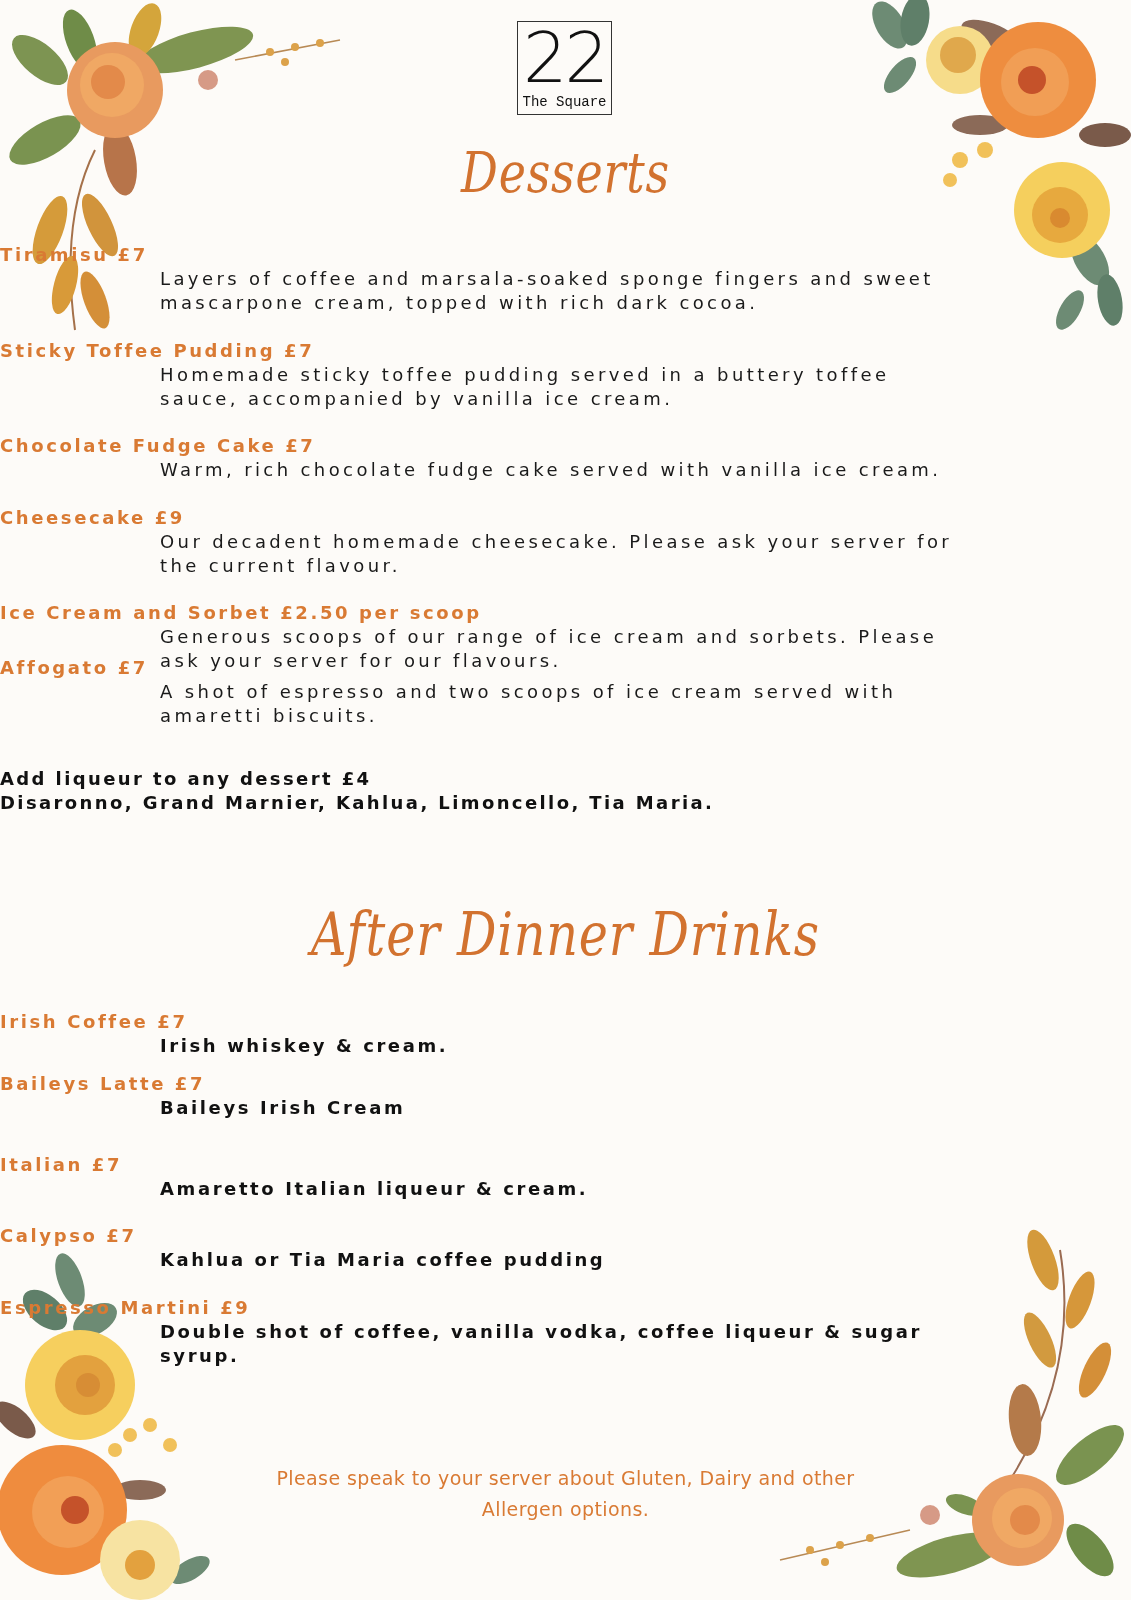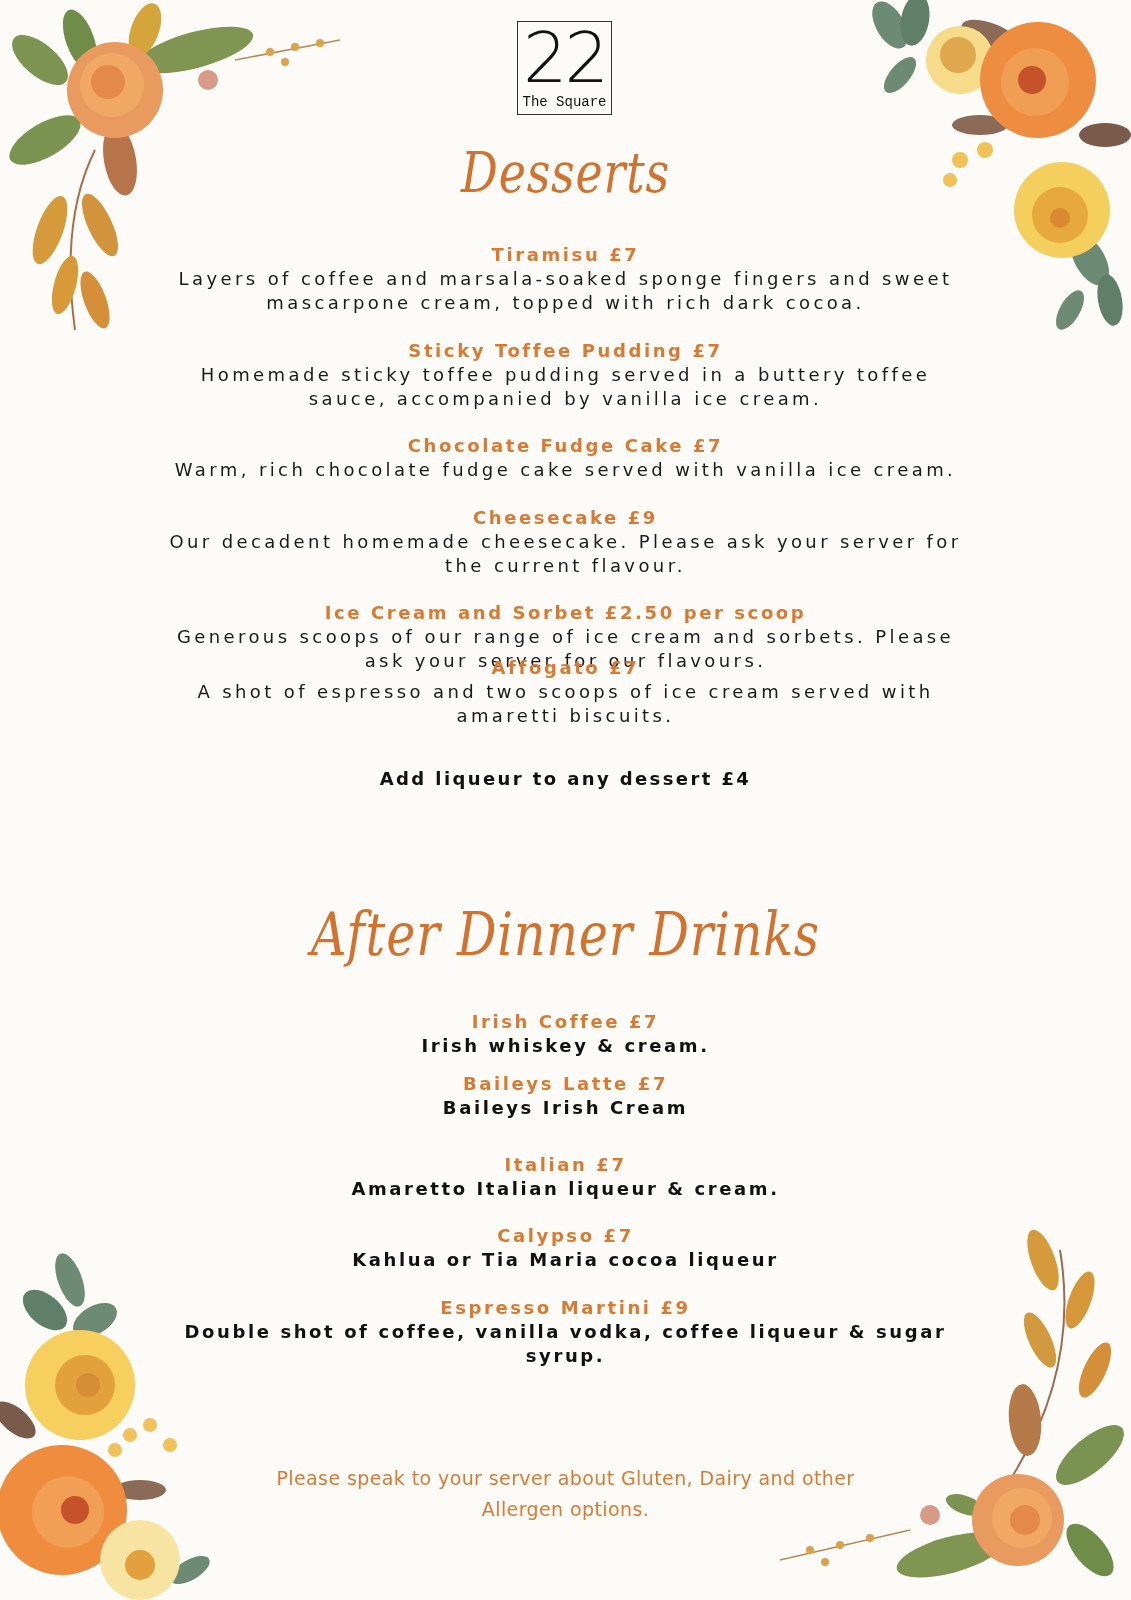--- a/index.html
+++ b/index.html
@@ -8,25 +8,25 @@
     .page { position:absolute; inset:0; }
     .logo { position:absolute; left:517px; top:21px; width:95px; height:94px; border:1px solid #333;
       box-sizing:border-box; text-align:center; background:#fdfbf8; }
     .logo-num { font-family:"DejaVu Sans", sans-serif; font-weight:300; font-size:70px; line-height:70px;
       letter-spacing:-3px; color:#111; margin-top:1px; }
     .logo-sub { font-family:Liberation Mono, monospace; font-size:14px; line-height:18px; color:#111; }
     .script { position:absolute; left:0; right:0; text-align:center; color:#d2722f;
       font-family:"DejaVu Serif", serif; font-style:italic; font-weight:300; letter-spacing:1px; }
     .h-desserts { top:138px; font-size:56px; line-height:70px; transform:scaleX(0.82); }
     .h-drinks { top:897px; font-size:60px; line-height:74px; transform:scaleX(0.82); }
-    .item { position:absolute; left:0; right:0; text-align:center; }
+    .item { position:absolute; left:0; right:0; text-align:left; }
     .item-title { color:#d97a33; font-weight:bold; font-size:18px; letter-spacing:2.6px; line-height:24px; }
     .item-desc { font-size:18px; letter-spacing:3.4px; line-height:24px; color:#1a1a1a; padding:0 160px; }
     .item-desc.bold { font-weight:bold; letter-spacing:2.6px; color:#111; }
-    .note { position:absolute; left:0; right:0; text-align:center; font-weight:bold; font-size:18px;
+    .note { position:absolute; left:0; right:0; font-weight:bold; font-size:18px;
       letter-spacing:2.4px; line-height:24px; color:#111; }
     .allergen { position:absolute; left:250px; right:250px; top:1463px; text-align:center; color:#d97a33;
       font-weight:normal; font-size:19px; line-height:31px; letter-spacing:0.4px; }
     .flora { position:absolute; }
   </style>
 </head>
 <body>
 
 <div class="page">
 
@@ -144,38 +144,39 @@
   </div>
   <div class="item" style="top:601px">
     <div class="item-title">Ice Cream and Sorbet £2.50 per scoop</div>
     <div class="item-desc">Generous scoops of our range of ice cream and sorbets. Please ask your server for our flavours.</div>
   </div>
   <div class="item" style="top:656px">
     <div class="item-title">Affogato £7</div>
     <div class="item-desc">A shot of espresso and two scoops of ice cream served with amaretti biscuits.</div>
   </div>
   <div class="note" style="top:767px">Add liqueur to any dessert £4</div>
+  <div class="note" style="top:791px">Disaronno, Grand Marnier, Kahlua, Limoncello, Tia Maria.</div>
 
   <div class="script h-drinks">After Dinner Drinks</div>
 
   <div class="item" style="top:1010px">
     <div class="item-title">Irish Coffee £7</div>
     <div class="item-desc bold">Irish whiskey &amp; cream.</div>
   </div>
   <div class="item" style="top:1072px">
     <div class="item-title">Baileys Latte £7</div>
     <div class="item-desc bold">Baileys Irish Cream</div>
   </div>
   <div class="item" style="top:1153px">
     <div class="item-title">Italian £7</div>
     <div class="item-desc bold">Amaretto Italian liqueur &amp; cream.</div>
   </div>
   <div class="item" style="top:1224px">
     <div class="item-title">Calypso £7</div>
-    <div class="item-desc bold">Kahlua or Tia Maria cocoa liqueur</div>
+    <div class="item-desc bold">Kahlua or Tia Maria coffee pudding</div>
   </div>
   <div class="item" style="top:1296px">
     <div class="item-title">Espresso Martini £9</div>
     <div class="item-desc bold">Double shot of coffee, vanilla vodka, coffee liqueur &amp; sugar syrup.</div>
   </div>
 
   <div class="allergen" style="top:1463px">Please speak to your server about Gluten, Dairy and other Allergen options.</div>
 </div>
 
 </body></html>

